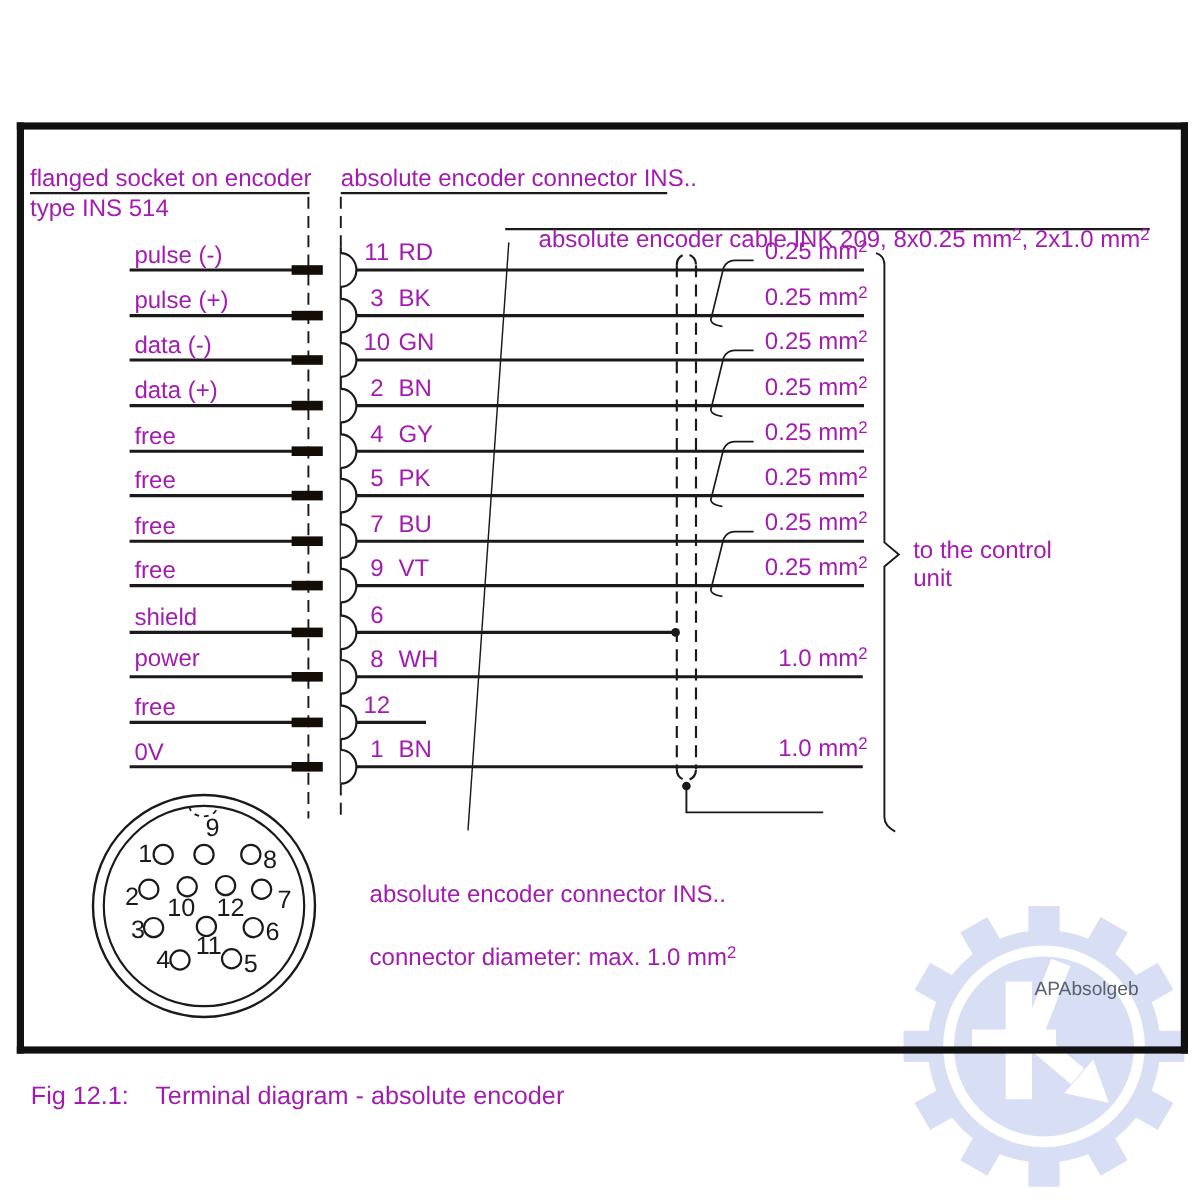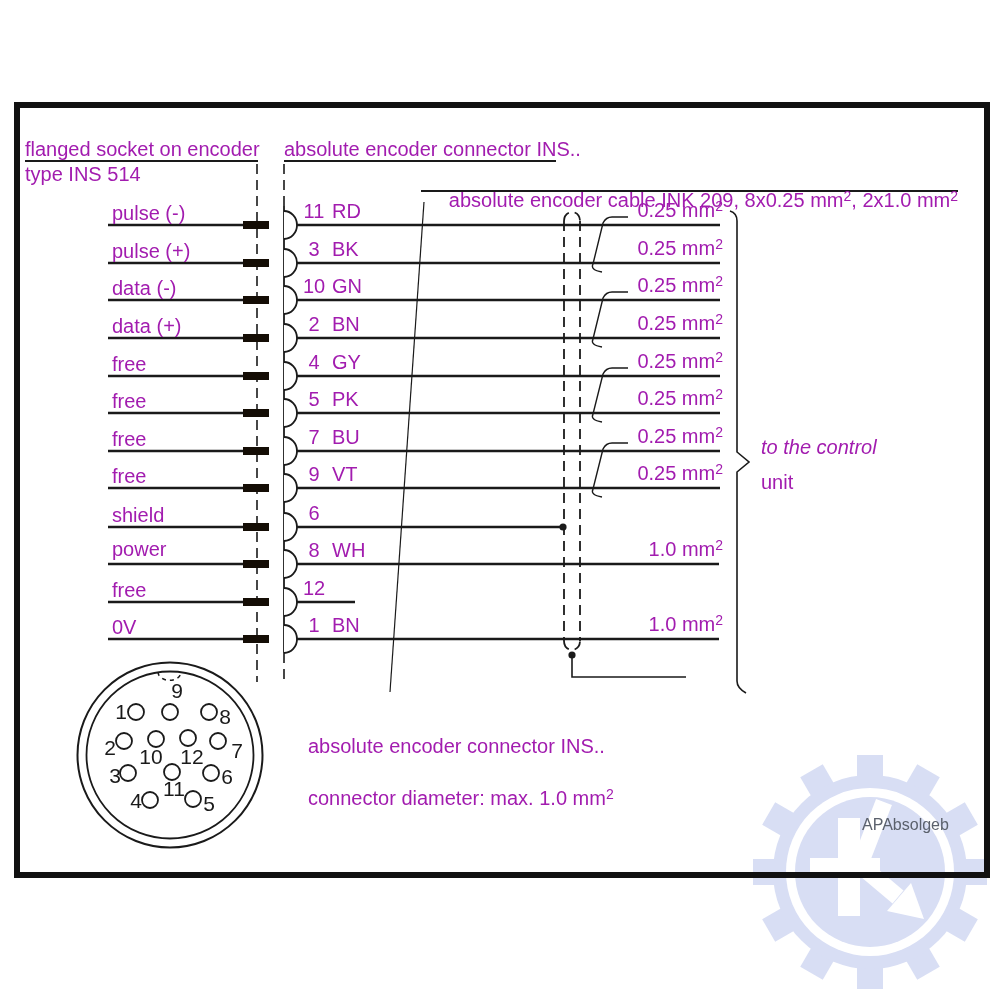--- a/index.html
+++ b/index.html
@@ -217,35 +217,38 @@
 <div class="txt size-label" style="top:237px;"><span>0.25 mm</span><sup class="sq">2</sup></div>
 <div class="txt size-label" style="top:274px;"><span>0.25 mm</span><sup class="sq">2</sup></div>
 <div class="txt size-label" style="top:312px;"><span>0.25 mm</span><sup class="sq">2</sup></div>
 <div class="txt size-label" style="top:350px;"><span>0.25 mm</span><sup class="sq">2</sup></div>
 <div class="txt size-label" style="top:387px;"><span>0.25 mm</span><sup class="sq">2</sup></div>
 <div class="txt size-label" style="top:425px;"><span>0.25 mm</span><sup class="sq">2</sup></div>
 <div class="txt size-label" style="top:462px;"><span>0.25 mm</span><sup class="sq">2</sup></div>
 <div class="txt size-label" style="top:538px;"><span>1.0 mm</span><sup class="sq">2</sup></div>
 <div class="txt size-label" style="top:613px;"><span>1.0 mm</span><sup class="sq">2</sup></div>
 
-<div class="txt" style="left:761px;top:436px;font-style:italic;">to the control</div>
+<div class="txt" style="left:761px;top:448px;">to the control</div>
 <div class="txt" style="left:761px;top:471px;">unit</div>
 
 <div class="digit" style="left:177px;top:691px;">9</div>
 <div class="digit" style="left:121px;top:712px;">1</div>
 <div class="digit" style="left:225px;top:717px;">8</div>
 <div class="digit" style="left:110px;top:748px;">2</div>
 <div class="digit" style="left:151px;top:757px;">10</div>
 <div class="digit" style="left:192px;top:757px;">12</div>
 <div class="digit" style="left:237px;top:751px;">7</div>
 <div class="digit" style="left:115px;top:776px;">3</div>
 <div class="digit" style="left:174px;top:789px;">11</div>
 <div class="digit" style="left:227px;top:777px;">6</div>
 <div class="digit" style="left:136px;top:801px;">4</div>
 <div class="digit" style="left:209px;top:804px;">5</div>
 
 <div class="txt" style="left:308px;top:735px;">absolute encoder connector INS..</div>
 <div class="txt" style="left:308px;top:787px;"><span>connector diameter: max. 1.0 mm</span><sup class="sq">2</sup></div>
 
 <div class="txt" id="wm-text" style="left:862px;top:814px;">APAbsolgeb</div>
 
-
+<div class="txt" id="caption" style="left:14px;top:881px;">
+  <span>Fig 12.1:</span><span style="display:inline-block;width:22px;"></span><span>Terminal diagram - absolute encoder</span>
 </div>
 
+</div>
+
 </body></html>

